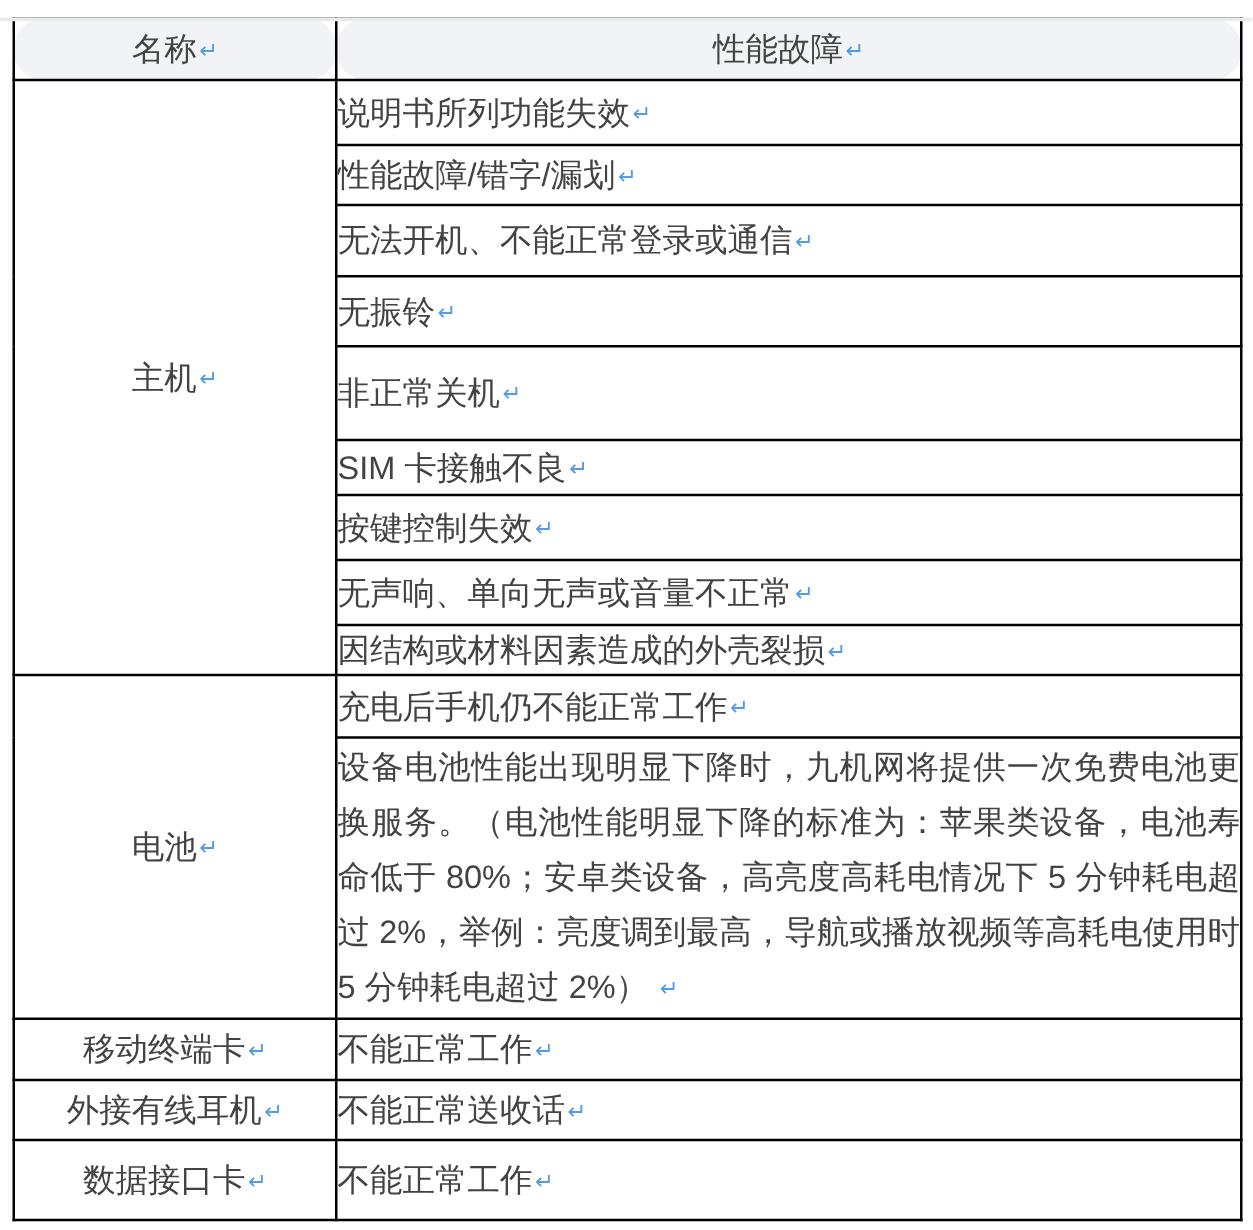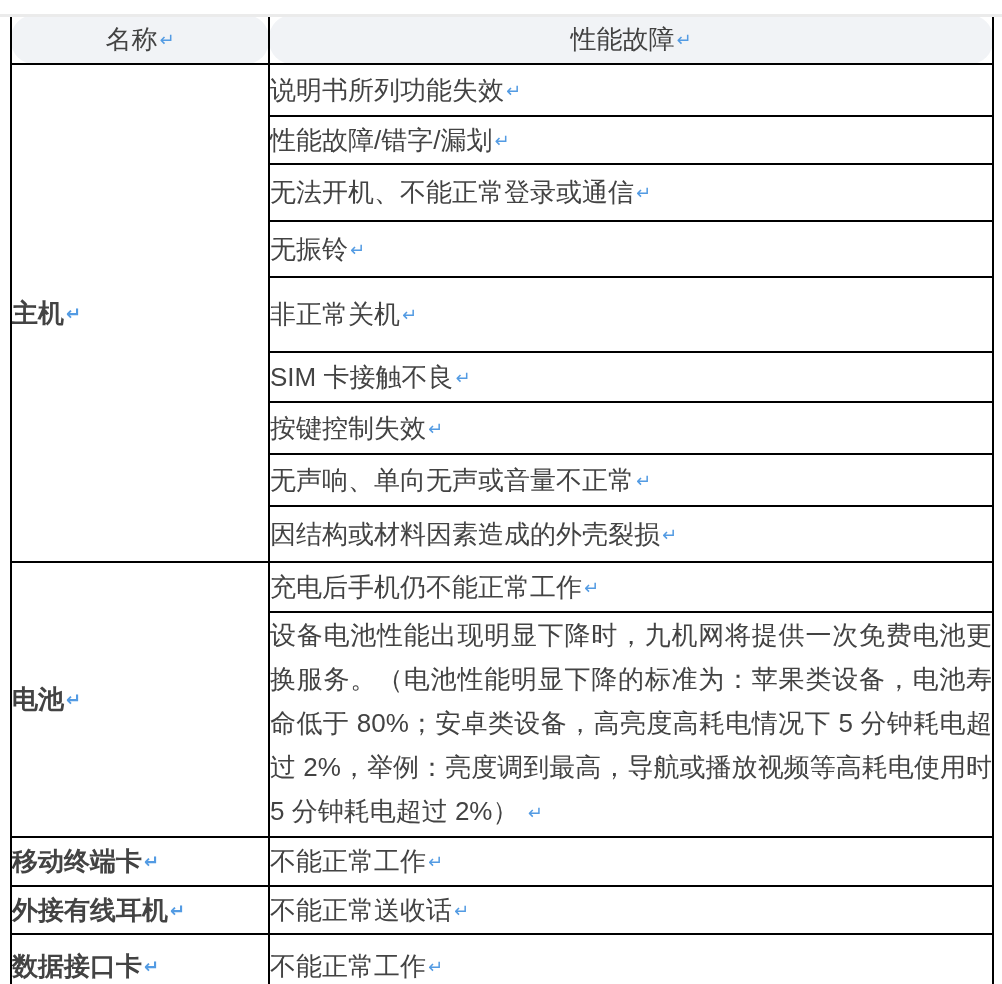--- a/index.html
+++ b/index.html
@@ -19,21 +19,21 @@
     vertical-align:middle;
     padding:0;
     overflow:hidden;
   }
   th.hdr{
     background:#f1f3f6;
     font-weight:normal;
     text-align:center;
     border-radius:23px;
   }
-  td.lbl{font-weight:bold;}
+  td.lbl{text-align:center;}
   td.fault{text-align:left;padding-left:5px;padding-right:4px;margin-left:30px;}
   td.para{
     text-align:justify;
     line-height:44px;
     padding:6px 3px 8px 4px;
   }
   .mark{
     color:#539be3;
     font-size:18px;
     margin-left:2px;
@@ -67,30 +67,30 @@
       </tr>
       <tr style="height:57px">
         <td class="fault"><span>无法开机、不能正常登录或通信</span><span class="mark">↵</span></td>
       </tr>
       <tr style="height:56px">
         <td class="fault"><span>无振铃</span><span class="mark">↵</span></td>
       </tr>
       <tr style="height:75px">
         <td class="fault"><span>非正常关机</span><span class="mark">↵</span></td>
       </tr>
-      <tr style="height:50px">
+      <tr style="height:44px">
         <td class="fault"><span>SIM 卡接触不良</span><span class="mark">↵</span></td>
       </tr>
       <tr style="height:52px">
         <td class="fault"><span>按键控制失效</span><span class="mark">↵</span></td>
       </tr>
       <tr style="height:52px">
         <td class="fault"><span>无声响、单向无声或音量不正常</span><span class="mark">↵</span></td>
       </tr>
-      <tr style="height:56px">
+      <tr style="height:40px">
         <td class="fault"><span>因结构或材料因素造成的外壳裂损</span><span class="mark">↵</span></td>
       </tr>
 
       <tr style="height:50px">
         <td class="lbl" rowspan="2"><span>电池</span><span class="mark">↵</span></td>
         <td class="fault"><span>充电后手机仍不能正常工作</span><span class="mark">↵</span></td>
       </tr>
       <tr style="height:224px">
         <td class="fault para"><span>设备电池性能出现明显下降时，九机网将提供一次免费电池更换服务。（电池性能明显下降的标准为：苹果类设备，电池寿命低于 80%；安卓类设备，高亮度高耗电情况下 5 分钟耗电超过 2%，举例：亮度调到最高，导航或播放视频等高耗电使用时 5 分钟耗电超过 2%） </span><span class="mark">↵</span></td>
       </tr>

